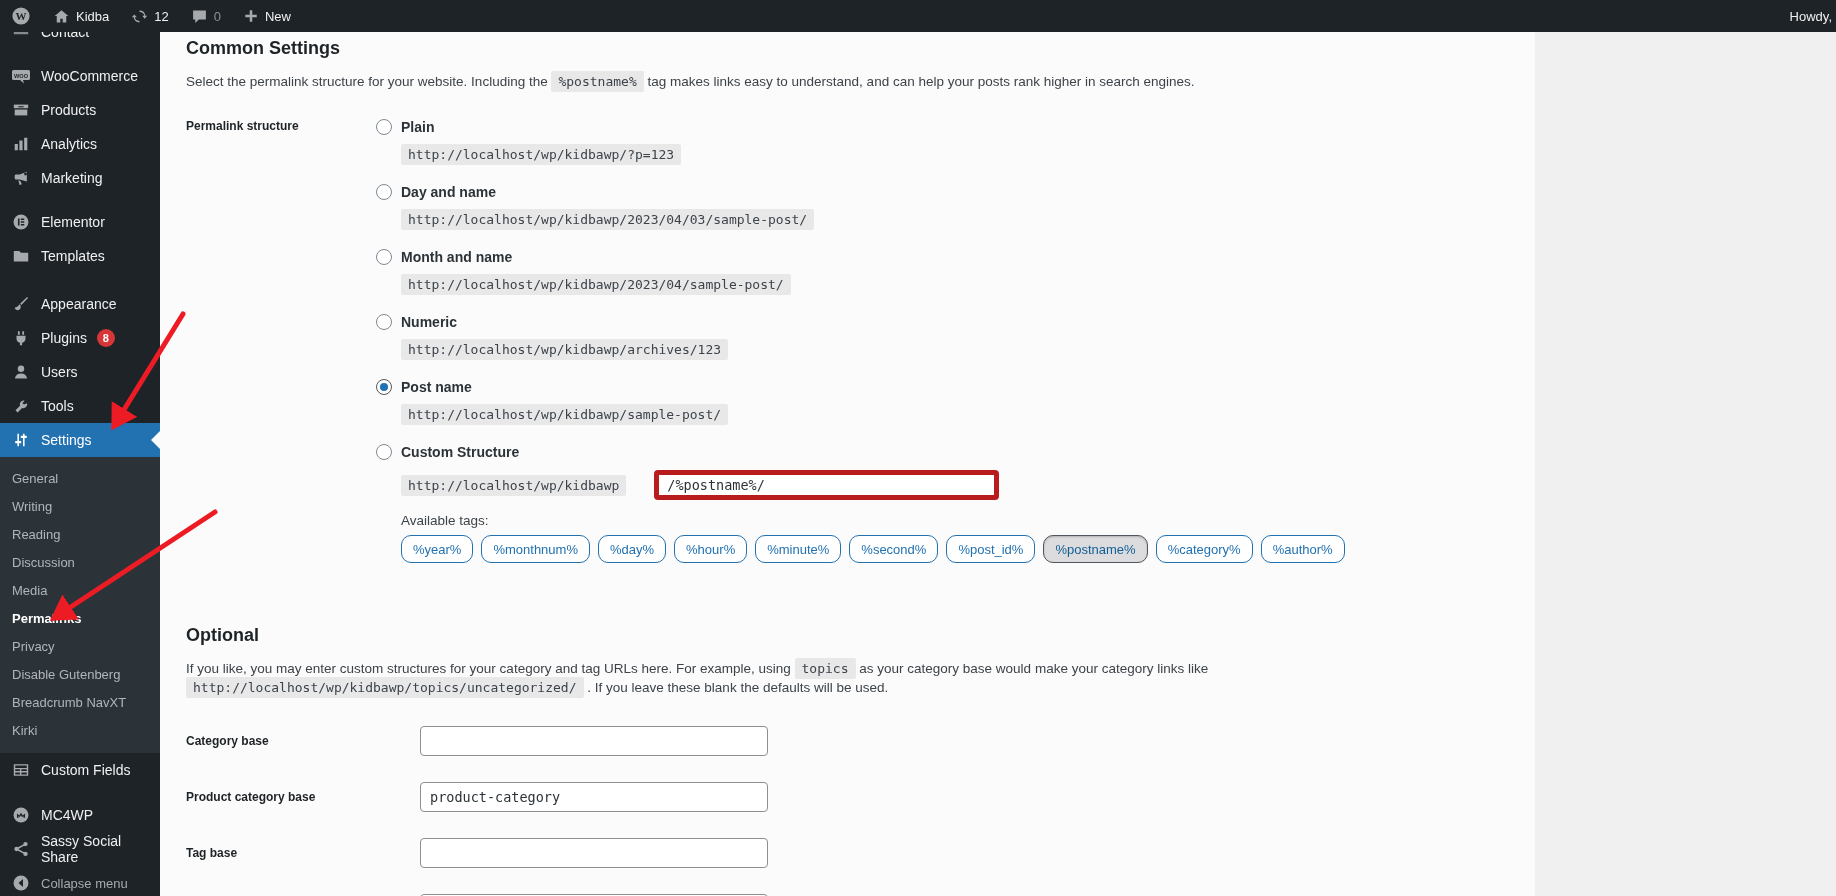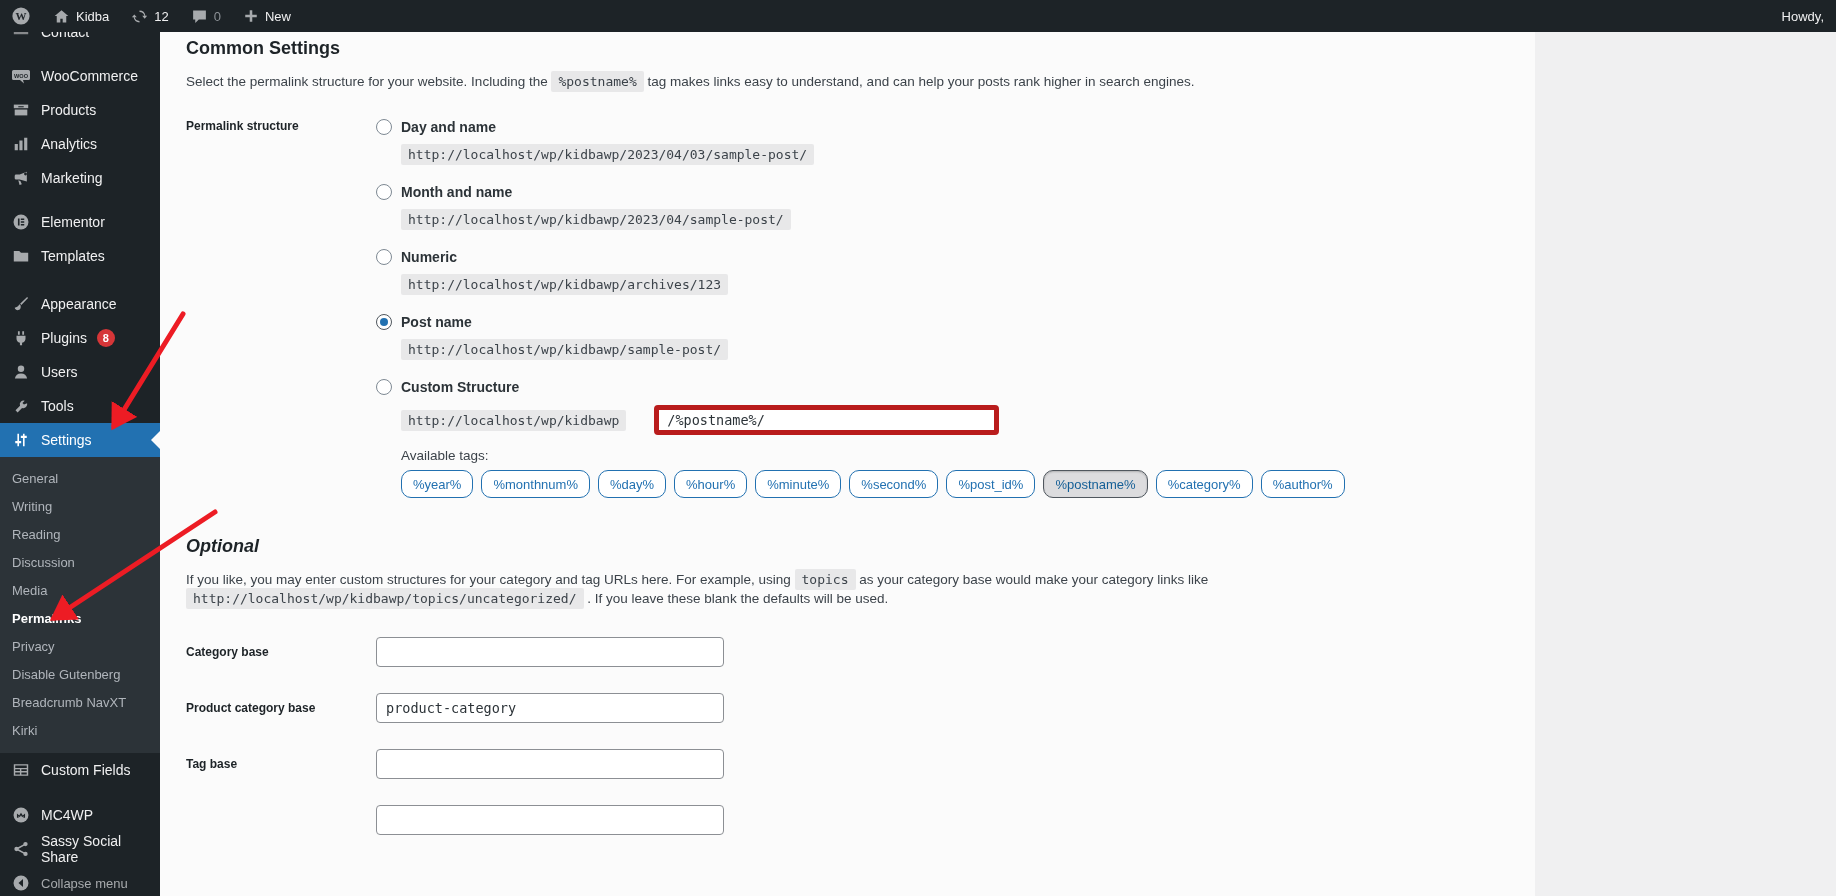--- a/index.html
+++ b/index.html
@@ -10,21 +10,21 @@
   
   #annotations-svg { position:absolute; left:0; top:0; width:1836px; height:896px; z-index:100; pointer-events:none; }
 
   
   #admin-bar { position:absolute; left:0; top:0; width:1836px; height:32px; background:#1d2327;
     display:flex; align-items:center; z-index:60; color:#f0f0f1; font-size:13px; }
   .ab-item { display:flex; align-items:center; gap:6px; padding:0 11px; height:32px; cursor:pointer; }
   .ab-item svg { display:block; }
   .ab-count { color:#f0f0f1; }
   .ab-count.muted { color:#8c9196; }
-  .ab-right { margin-left:auto; padding-right:12px; color:#f0f0f1; white-space:nowrap; }
+  .ab-right { margin-left:auto; padding-right:4px; color:#f0f0f1; white-space:nowrap; }
 
   
   #sidebar { position:absolute; left:0; top:32px; width:160px; height:864px; background:#1d2327; z-index:40; overflow:hidden; }
   .menu-item { display:flex; align-items:center; gap:10px; height:34px; padding:0 10px 0 11px;
     color:#f0f0f1; font-size:14px; cursor:pointer; position:relative; }
   .menu-item .mi-icon { width:20px; height:20px; flex:0 0 20px; display:flex; align-items:center; justify-content:center; }
   .menu-item.partial { margin-top:-17px; }
   .menu-sep { height:10px; }
   .menu-sep.lg { height:14px; }
   .menu-sep.md { height:11px; }
@@ -59,23 +59,23 @@
   .option-label { font-size:14px; color:#2c3338; font-weight:600; cursor:pointer; }
   .code-example { display:inline-block; margin:7px 0 0 25px; }
   .custom-row { display:flex; align-items:center; gap:28px; margin:8px 0 0 25px; }
   .custom-input { width:345px; height:30px; border:5px solid #b91c1c; border-radius:4px; background:#fff;
     padding:0 8px; font-family:"DejaVu Sans Mono","Liberation Mono",monospace; font-size:13.5px; color:#2c3338; }
   .avail-label { margin:13px 0 0 25px; font-size:13.5px; color:#3c434a; }
   .tags-row { display:flex; gap:8px; margin:7px 0 0 25px; }
   .tag-btn { font-family:"Liberation Sans","DejaVu Sans",sans-serif; font-size:13px; color:#2271b1;
     background:#fff; border:1px solid #2271b1; border-radius:10px; padding:4px 11px; height:28px; cursor:pointer; }
   .tag-btn.active { background:#dcdcde; border-color:#50575e; color:#135e96; box-shadow:inset 0 1px 2px rgba(0,0,0,.2); }
-  h2.section-title.optional { margin-top:20px;font-style:italic; }
+  h2.section-title.optional { margin-top:44px; }
   #optional-fields { margin-top:29px; }
-  .field-row { display:flex; align-items:center; margin-bottom:26px; }
+  .field-row { display:flex; align-items:center; margin-bottom:26px;gap:44px; }
   .field-row .form-label { padding-top:0; }
   .field-input { width:348px; height:30px; border:1px solid #8c8f94; border-radius:4px; background:#fff;
     padding:0 9px; font-family:"DejaVu Sans Mono","Liberation Mono",monospace; font-size:13.5px; color:#2c3338; }
 </style>
 </head>
 <body>
 
 <div id="screen">
 
   <svg id="annotations-svg">
@@ -311,20 +311,27 @@
       <span>Select the permalink structure for your website. Including the</span>
       <span class="inline-code">%postname%</span>
       <span>tag makes links easy to understand, and can help your posts rank higher in search engines.</span>
     </p>
 
     <div id="permalink-form">
       <div class="form-label">Permalink structure</div>
 
       <div class="controls">
 
+        <div class="option-block">
+          <div class="radio-row">
+            <span class="radio"></span>
+            <span class="option-label">Plain</span>
+          </div>
+          <span class="code-example">http://localhost/wp/kidbawp/?p=123</span>
+        </div>
 
         <div class="option-block">
           <div class="radio-row">
             <span class="radio"></span>
             <span class="option-label">Day and name</span>
           </div>
           <span class="code-example">http://localhost/wp/kidbawp/2023/04/03/sample-post/</span>
         </div>
 
         <div class="option-block">

